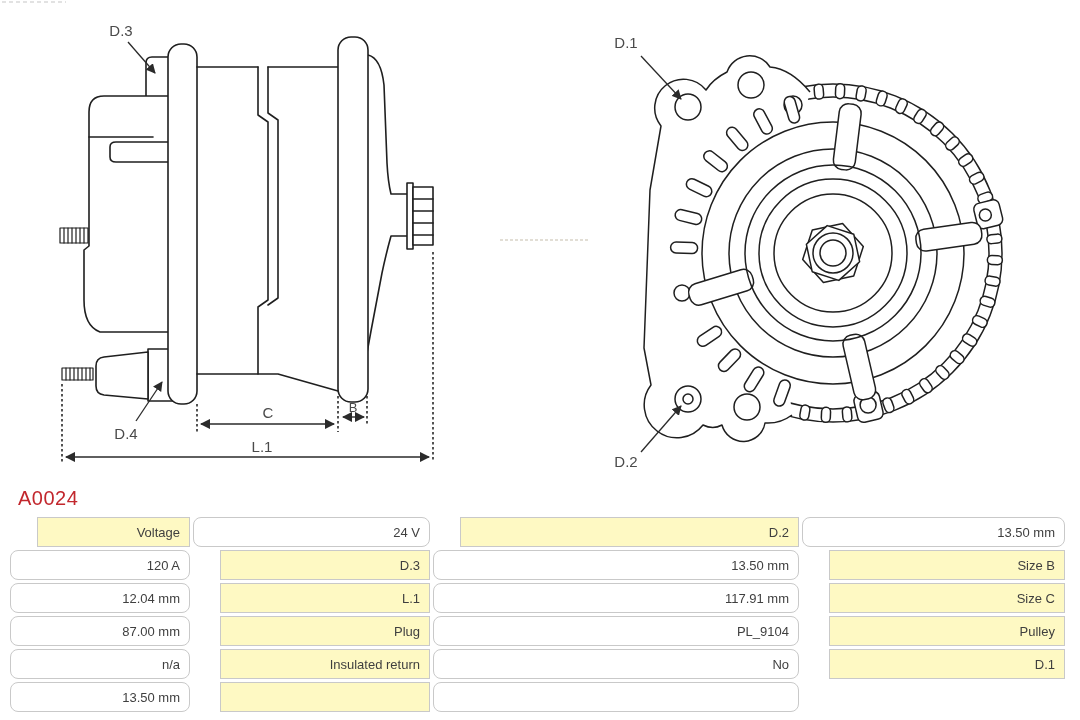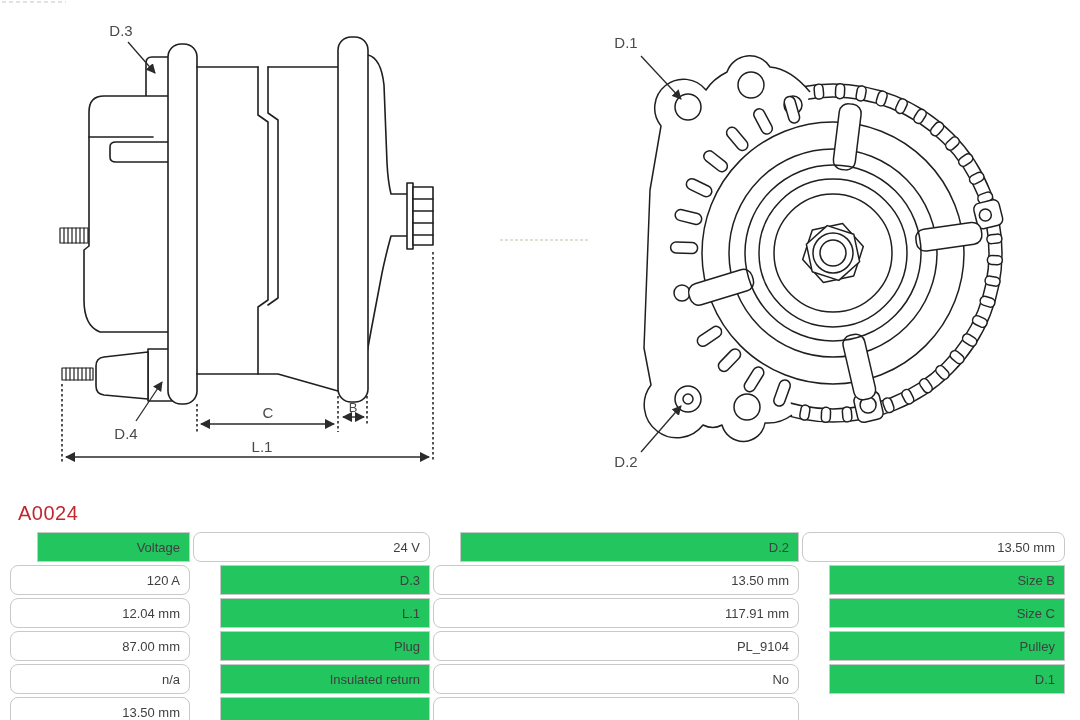--- a/index.html
+++ b/index.html
@@ -4,28 +4,28 @@
 <style>
   html,body{margin:0;padding:0;}
   body{
     width:1080px;height:720px;background:#ffffff;
     font-family:"Liberation Sans",sans-serif;overflow:hidden;
   }
   .drawings{width:1080px;height:486px;position:relative;}
   svg{display:block;}
   svg text{font-family:"Liberation Sans",sans-serif;}
   .lbl{font-size:15px;fill:#4a4a4a;text-anchor:middle;}
-  .part-id{margin:16px 0 7px 18px;font-size:20px;color:#c2272d;letter-spacing:.5px;}
+  .part-id{margin:1px 0 7px 18px;font-size:20px;color:#c2272d;letter-spacing:.5px;}
   .spec-table{display:grid;grid-template-columns:180px 237px 366px 263px;gap:3px;margin-left:10px;}
   .cell{
     height:30px;box-sizing:border-box;border:1px solid #c9c9c9;
     display:flex;align-items:center;justify-content:flex-end;
     padding-right:9px;font-size:13px;color:#3f3f3f;white-space:nowrap;
   }
-  .lab{background:#22c55e;margin-left:27px;}
+  .lab{background:#fef9c3;margin-left:27px;}
   .val{background:#ffffff;border-radius:8px;}
   
   #g-notches rect,#g-slots rect,#g-spokes rect,#g-tabs rect{fill:#fff;stroke:#1f1f1f;stroke-width:1.5;}
   #g-tabs circle{fill:#fff;stroke:#1f1f1f;stroke-width:1.5;}
   #g-hex polygon{fill:#fff;stroke:#1f1f1f;stroke-width:1.5;}
 </style>
 </head>
 <body>
 
 <div class="drawings">

